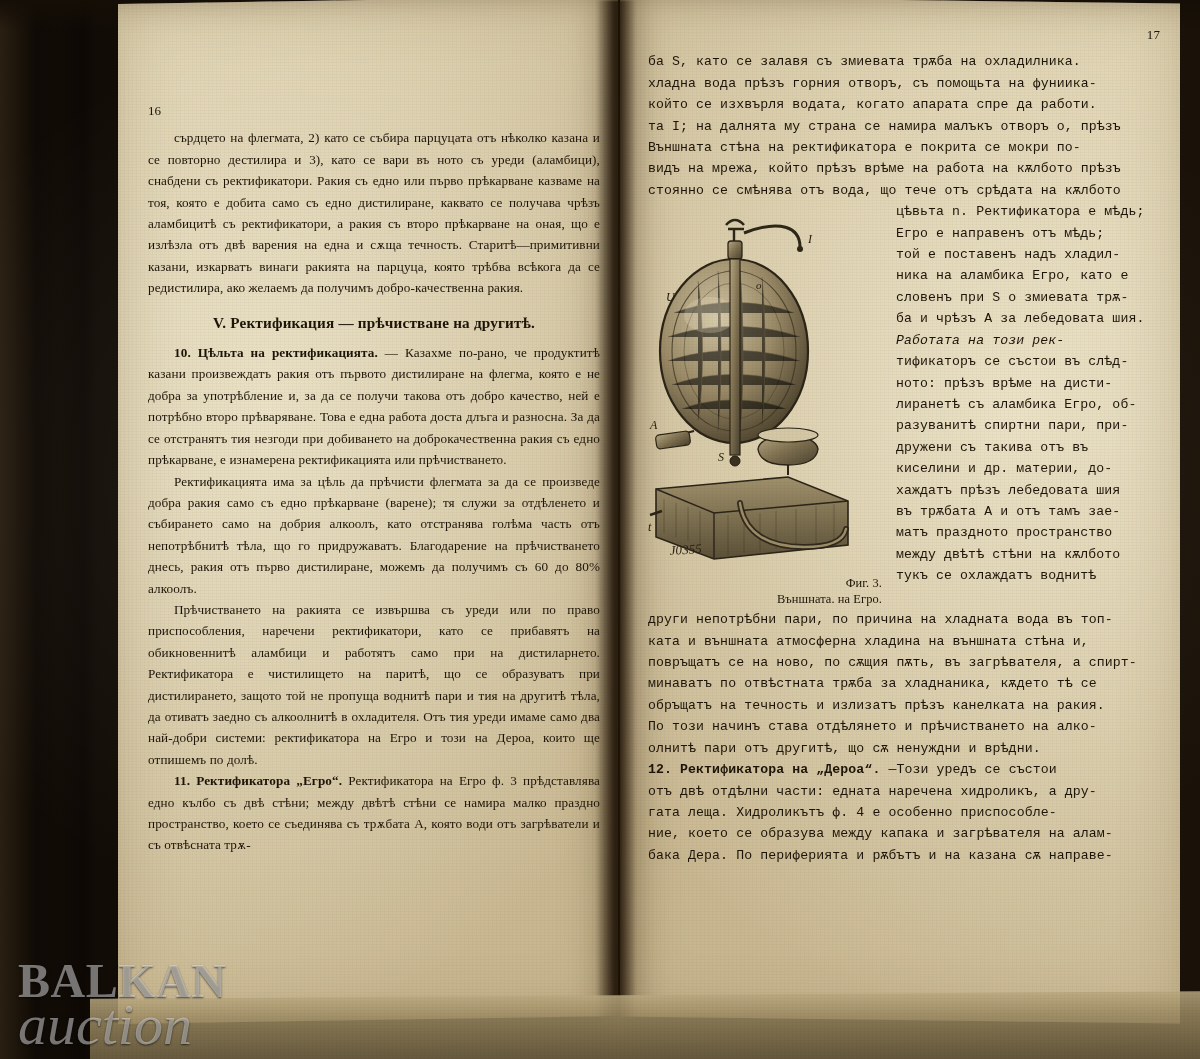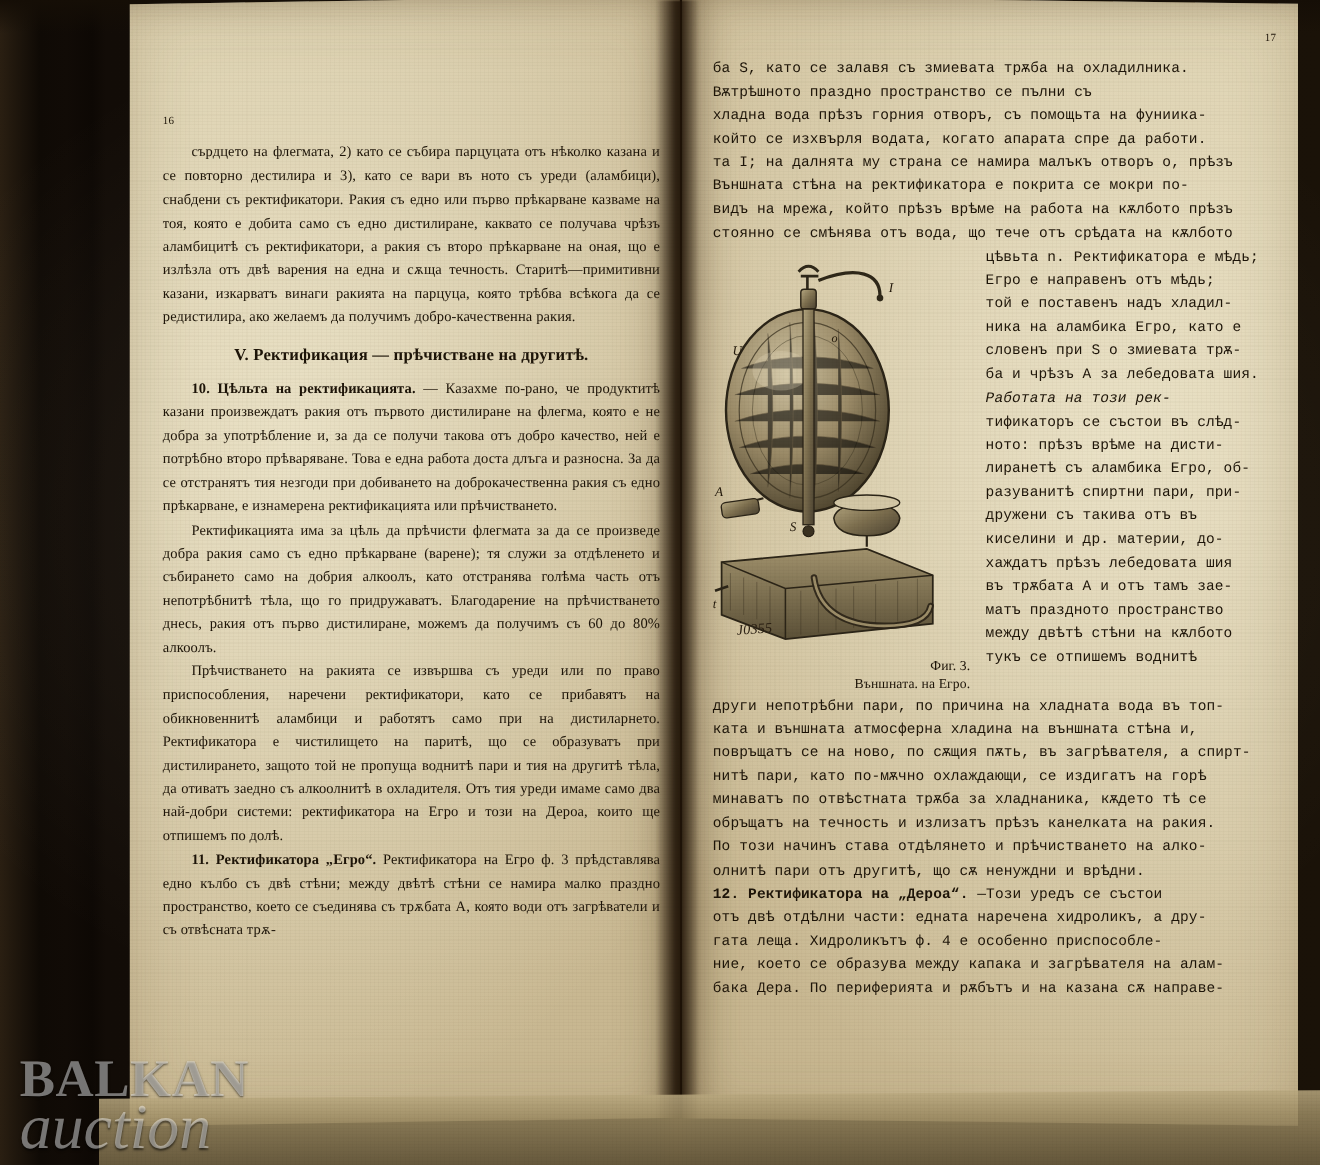--- a/index.html
+++ b/index.html
@@ -79,21 +79,21 @@
     color: #1d1408;
     font-size: 13.2px;
     line-height: 21.4px;
     text-align: justify;
     letter-spacing: 0.1px;
   }
   #col-left  { left: 148px; top: 52px; width: 452px; margin-top: 48px; }
   #col-right { left: 648px; top: 24px; width: 512px; }
 
   .folio {
-    font-size: 10px;
+    font-size: 13px;
     margin: 0 0 6px 0;
   }
   .folio.r { text-align: right; }
 
   p { margin: 0; text-indent: 26px; }
   p.noind { text-indent: 0; font-family: Liberation Mono, monospace; }
 
   h2.section {
     font-size: 15.2px;
     font-weight: bold;
@@ -185,21 +185,20 @@
       <span class="bd">11.</span>
       <span class="bd">Ректификатора „Егро“.</span>
       <span>Ректификатора на Егро ф. 3 прѣдставлява едно кълбо съ двѣ стѣни; между двѣтѣ стѣни се намира малко праздно пространство, което се съединява съ трѫбата А, която води отъ загрѣватели и съ отвѣсната трѫ-</span>
     </p>
   </div>
 
   <div class="col" id="col-right">
     <div class="folio r">17</div>
 
     <p class="noind">ба S, като се залавя съ змиевата трѫба на охладилника.</p>
-    <p class="noind">Вѫтрѣшното праздно пространство се пълни съ</p>
     <p class="noind">хладна вода прѣзъ горния отворъ, съ помощьта на фуниика-</p>
     <p class="noind">който се изхвърля водата, когато апарата спре да работи.</p>
     <p class="noind">та I; на далнята му страна се намира малъкъ отворъ о, прѣзъ</p>
     <p class="noind">Външната стѣна на ректификатора е покрита се мокри по-</p>
     <p class="noind">видъ на мрежа, който прѣзъ врѣме на работа на кѫлбото прѣзъ</p>
     <p class="noind">стоянно се смѣнява отъ вода, що тече отъ срѣдата на кѫлбото</p>
 
     <div id="figure">
       <div id="fig-box">
         <svg viewBox="0 0 228 372" width="228" height="372">
@@ -303,28 +302,27 @@
     <p class="noind">тификаторъ се състои въ слѣд-</p>
     <p class="noind">ното: прѣзъ врѣме на дисти-</p>
     <p class="noind">лиранетѣ съ аламбика Егро, об-</p>
     <p class="noind">разуванитѣ спиртни пари, при-</p>
     <p class="noind">дружени съ такива отъ въ</p>
     <p class="noind">киселини и др. материи, до-</p>
     <p class="noind">хаждатъ прѣзъ лебедовата шия</p>
     <p class="noind">въ трѫбата А и отъ тамъ зае-</p>
     <p class="noind">матъ праздното пространство</p>
     <p class="noind">между двѣтѣ стѣни на кѫлбото</p>
-    <p class="noind">тукъ се отпишемъ воднитѣ</p>
+    <p class="noind">тукъ се охлаждатъ воднитѣ</p>
 
     <div style="clear:both"></div>
 
     <p class="noind">други непотрѣбни пари, по причина на хладната вода въ топ-</p>
     <p class="noind">ката и външната атмосферна хладина на външната стѣна и,</p>
     <p class="noind">повръщатъ се на ново, по сѫщия пѫть, въ загрѣвателя, а спирт-</p>
-    <p class="noind">нитѣ пари, като по-мѫчно охлаждающи, се издигатъ на горѣ</p>
     <p class="noind">минаватъ по отвѣстната трѫба за хладнаника, кѫдето тѣ се</p>
     <p class="noind">обръщатъ на течность и излизатъ прѣзъ канелката на ракия.</p>
     <p class="noind">По този начинъ става отдѣлянето и прѣчистването на алко-</p>
     <p class="noind">олнитѣ пари отъ другитѣ, що сѫ ненуждни и врѣдни.</p>
 
     <p class="noind" style="text-align:left">
       <span class="bd">12.</span>
       <span class="bd">Ректификатора на „Дероа“.</span>
       <span>—Този уредъ се състои</span>
     </p>

